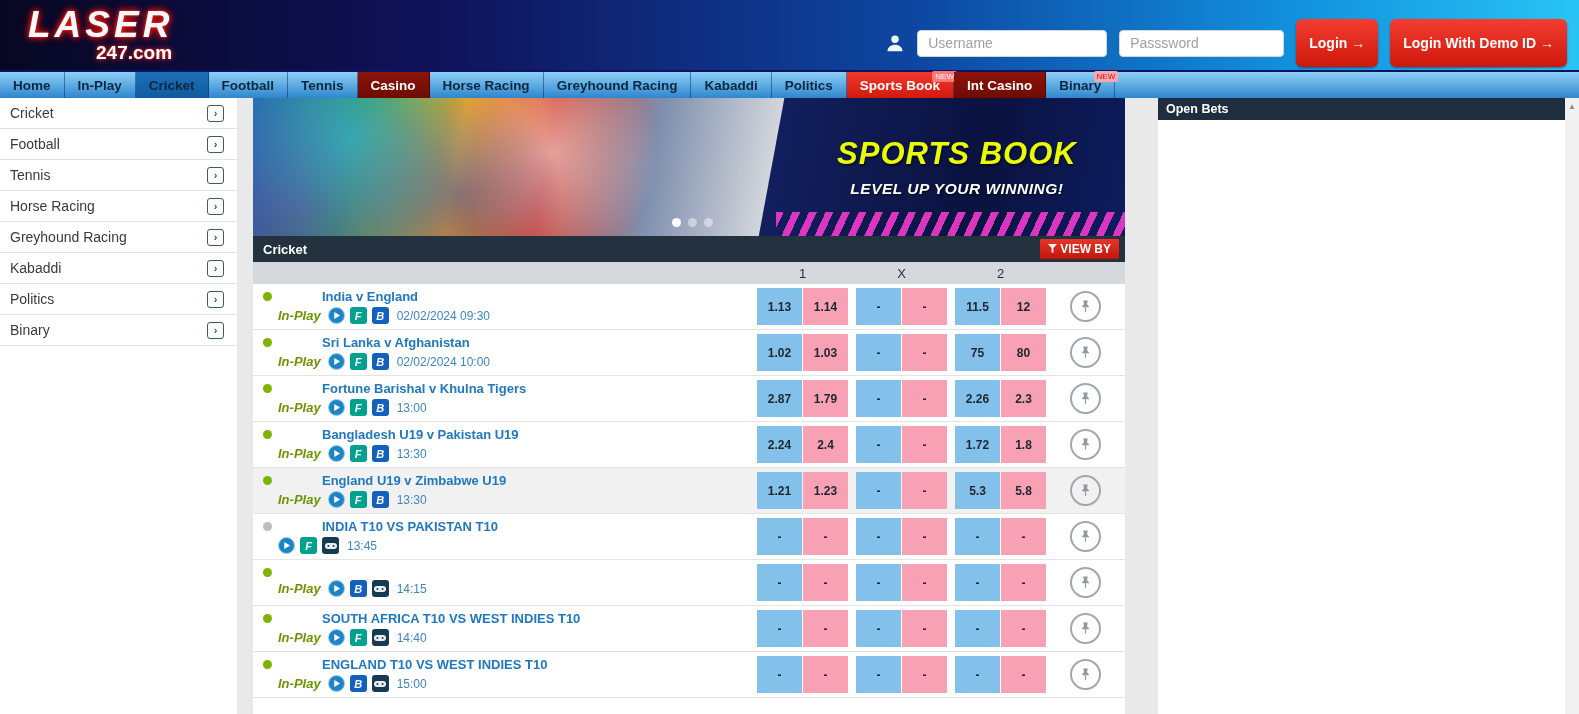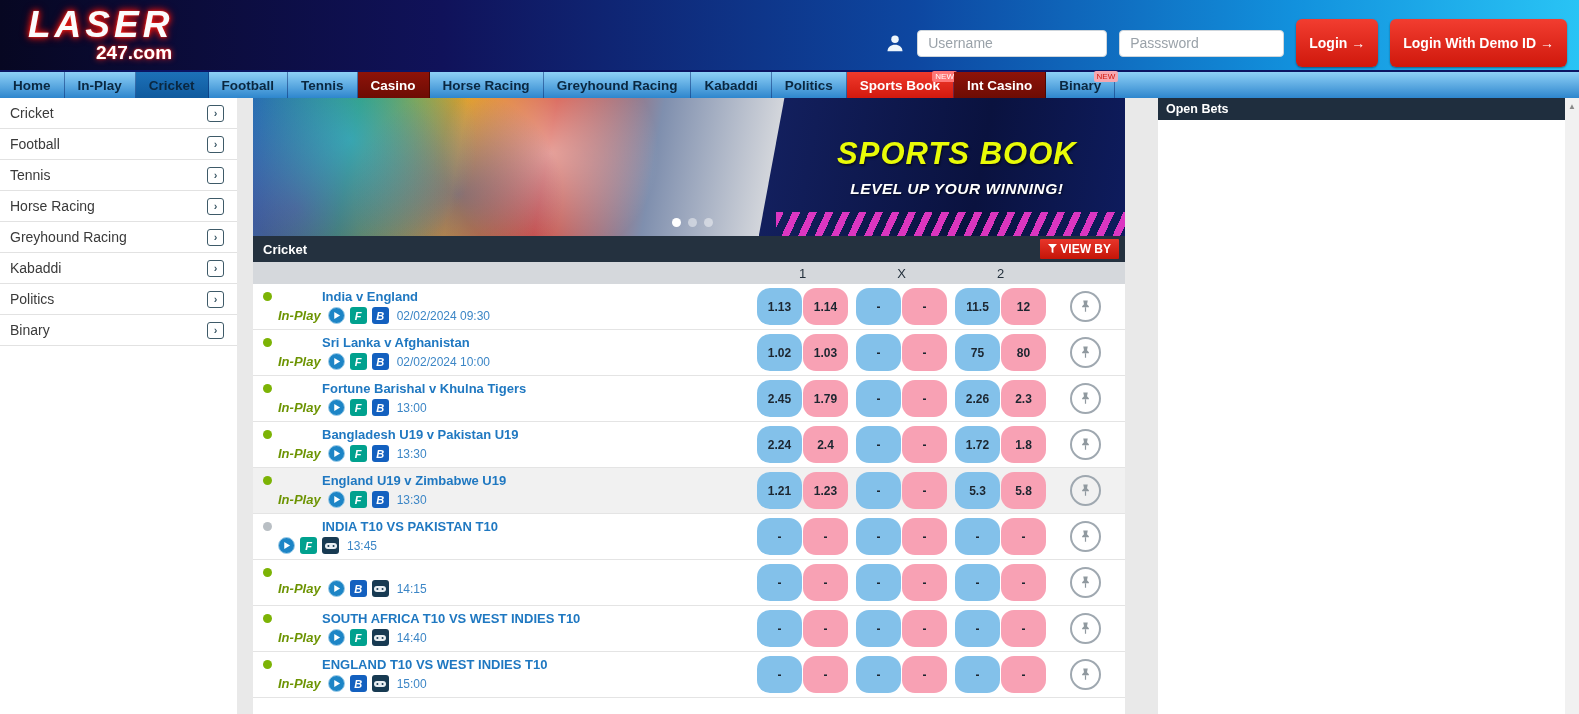--- a/index.html
+++ b/index.html
@@ -75,21 +75,21 @@
   .m-inplay { color:#6d9403; font-size:13px; font-weight:bold; font-style:italic; margin-right:2px; }
   .mi { width:17px; height:17px; border-radius:3px; display:flex; align-items:center; justify-content:center; color:#fff; font-size:11px; font-weight:bold; font-style:italic; cursor:pointer; flex:none; }
   .mi.play { background:#1d85c6; border-radius:50%; border:1.5px solid #9ecde9; }
   .mi.f { background:#00a18e; }
   .mi.b { background:#1360bf; }
   .mi.pad { background:#173a52; }
   .m-time { color:#3c86c6; font-size:12px; margin-left:3px; white-space:nowrap; }
 
   .m-odds { display:flex; gap:8px; flex:none; }
   .pair { display:flex; gap:1px; }
-  .cell { width:45px; height:37px; display:flex; align-items:center; justify-content:center; font-size:12px; font-weight:bold; color:#1c2630; cursor:pointer;border-radius:13px; }
+  .cell { width:45px; height:37px; display:flex; align-items:center; justify-content:center; font-size:12px; font-weight:bold; color:#1c2630; cursor:pointer; }
   .cell.back { background:#83c1ea; }
   .cell.lay { background:#f8a1b4; }
 
   .m-pin { width:79px; flex:none; display:flex; justify-content:center; }
   .pin-btn { width:31px; height:31px; border-radius:50%; border:2px solid #9fa8b0; background:transparent; display:flex; align-items:center; justify-content:center; cursor:pointer; }
 
   
   .open-bets { width:407px; margin-left:33px; flex:none; height:616px; background:#fff; }
   .ob-head { height:22px; background:#1f2e3e; color:#fff; font-size:12.5px; font-weight:bold; display:flex; align-items:center; padding:0 8px; }
   .vscroll { width:14px; flex:none; height:616px; background:#f1f1f1; display:flex; justify-content:center; padding-top:4px; }
@@ -330,21 +330,21 @@
                     <polygon points="2.5,1 9,5 2.5,9" fill="#fff"></polygon>
                   </svg>
                 </span>
                 <span class="mi f">F</span>
                 <span class="mi b">B</span>
                 <span class="m-time">13:00</span>
               </div>
             </div>
             <div class="m-odds">
               <div class="pair">
-                <div class="cell back">2.45</div>
+                <div class="cell back">2.87</div>
                 <div class="cell lay">1.79</div>
               </div>
               <div class="pair">
                 <div class="cell back">-</div>
                 <div class="cell lay">-</div>
               </div>
               <div class="pair">
                 <div class="cell back">2.26</div>
                 <div class="cell lay">2.3</div>
               </div>

